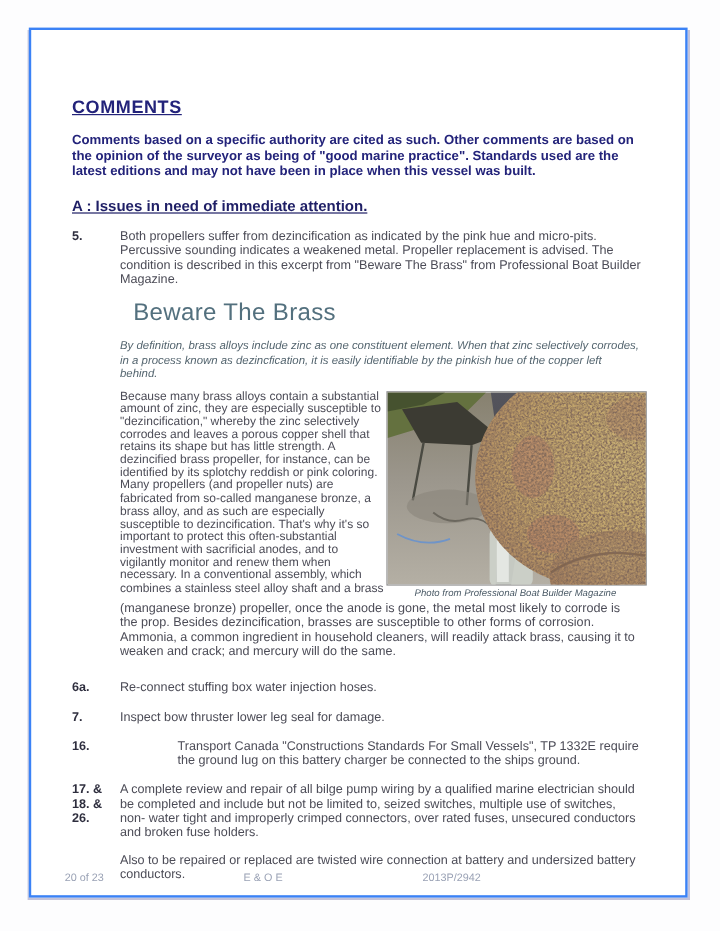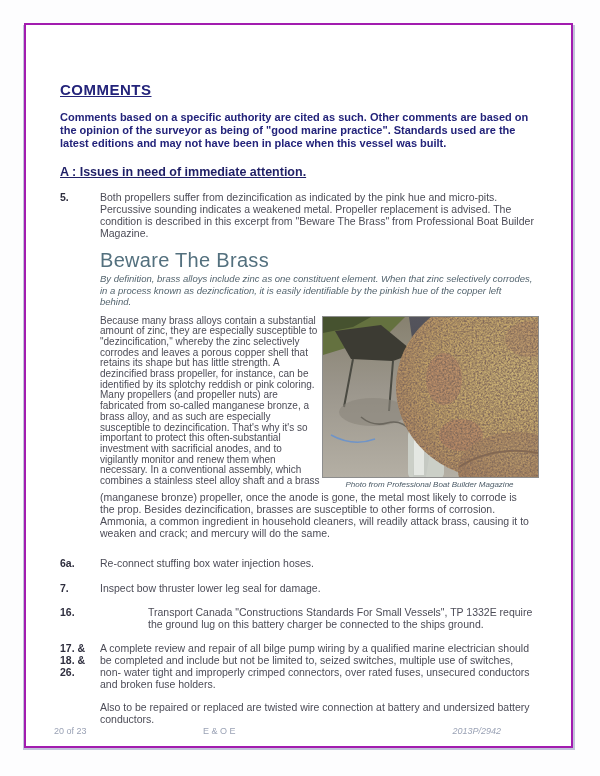--- a/index.html
+++ b/index.html
@@ -3,21 +3,21 @@
 <meta charset="utf-8">
 <style>
   html,body { margin:0; padding:0; background:#ffffff; }
   #canvas {
     position:relative; width:600px; height:776px;
     background:#fdfdfe; overflow:hidden;
     font-family:"Liberation Sans", sans-serif;
   }
   .sheet {
     position:absolute; left:24px; top:23px; width:549px; height:725px;
-    background:#ffffff; border:2px solid #a21caf;
+    background:#ffffff; border:2px solid #3b82f6;
     box-shadow:2px 2px 0 #c3c3da, -1px 2px 0 #c3c3da;
     box-sizing:border-box;
   }
   .content { padding:0 37px 0 34px; }
 
   .h-comments {
     margin:56px 0 0 0; font-size:15px; font-weight:bold; letter-spacing:.5px;
     color:#23237a; text-decoration:underline;
   }
   .intro {
@@ -33,21 +33,21 @@
   .item .num {
     width:40px; flex:none; font-weight:bold; font-size:10.5px; line-height:12px;
     color:#2e2e3e;
   }
   .item .num span { display:block; }
   .item .text { flex:1; font-size:10.5px; line-height:12px; color:#4c4c57; }
   .item .text .para2 { margin-top:11px; }
 
   .excerpt { margin:10px 0 0 40px; }
   .excerpt .h-excerpt {
-    margin:0; font-size:20px; line-height:22px; font-weight:normal;
+    margin:11px; font-size:20px; line-height:22px; font-weight:normal;
     color:#53707e; letter-spacing:.3px;
   }
   .excerpt .subtitle {
     margin:2px 0 0 0; font-size:9.5px; line-height:11.5px; font-style:italic;
     color:#54656f;
   }
   .excerpt .cols { display:flex; margin-top:8px; }
   .excerpt .col-text {
     width:222px; flex:none; font-size:10px; line-height:10.7px; color:#4c4c57;
   }
@@ -59,21 +59,21 @@
   }
   .cont { margin:2px 0 0 0; font-size:10.5px; line-height:12px; color:#4c4c57; }
 
   .footer {
     position:absolute; left:0; right:14px; bottom:10px;
     display:flex; padding:0 56px 0 28px; box-sizing:border-box;
     font-size:9px; color:#9aa2b5;
   }
   .footer .f-left { flex:1; text-align:left; }
   .footer .f-center { flex:1; text-align:left; }
-  .footer .f-right { flex:1; text-align:right;font-style:italic; }
+  .footer .f-right { flex:1; text-align:left; }
 </style>
 </head>
 <body>
 
 <div id="canvas">
   <div class="sheet">
     <div class="content">
 
       <h1 class="h-comments">COMMENTS</h1>
 

